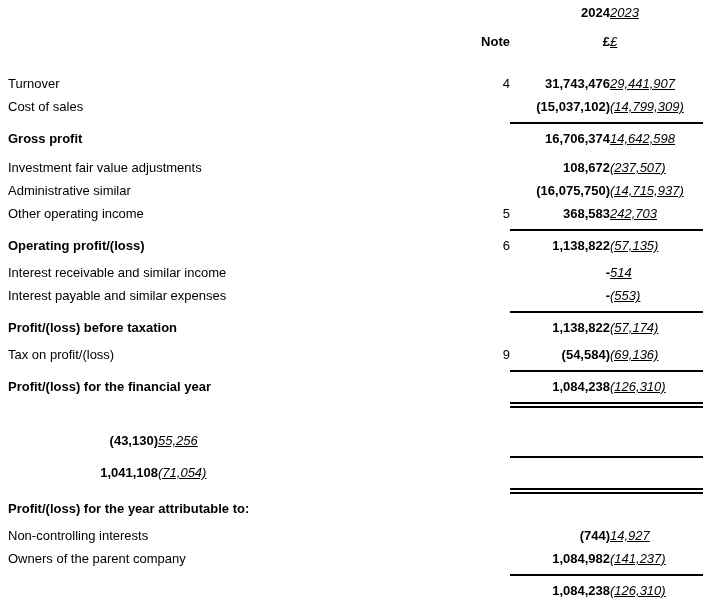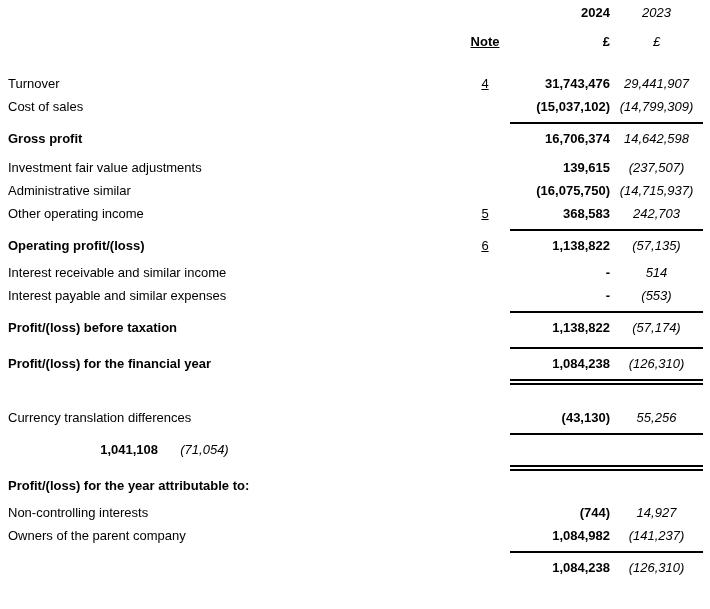--- a/index.html
+++ b/index.html
@@ -17,23 +17,23 @@
   }
   .sheet { padding: 5px 7px 0 8px; }
 
   .row {
     display: flex;
     align-items: baseline;
     line-height: 15px;
     margin-bottom: 8px;
   }
   .label { flex: 1; min-width: 0; }
-  .note  { width: 50px; text-align: center; text-decoration: underline; }
+  .note  { width: 50px; text-align: right; }
   .cur   { width: 100px; text-align: right; font-weight: bold; }
-  .pri   { width: 93px;  text-align: center; font-style: italic; }
+  .pri   { width: 93px;  text-align: left; font-style: italic; text-decoration: underline; }
 
   .bold { font-weight: bold; }
 
   .rule-row { margin-bottom: 7px; }
   .rule {
     border-top: 2px solid #000;
     height: 0;
   }
   .rule.dbl {
     border-top: 2px solid #000;
@@ -101,21 +101,21 @@
   <div class="row mb10">
     <div class="label bold">Gross profit</div>
     <div class="note"></div>
     <div class="cur">16,706,374</div>
     <div class="pri">14,642,598</div>
   </div>
 
   <div class="row">
     <div class="label">Investment fair value adjustments</div>
     <div class="note"></div>
-    <div class="cur">139,615</div>
+    <div class="cur">108,672</div>
     <div class="pri">(237,507)</div>
   </div>
 
   <div class="row">
     <div class="label">Administrative similar</div>
     <div class="note"></div>
     <div class="cur">(16,075,750)</div>
     <div class="pri">(14,715,937)</div>
   </div>
 
@@ -169,20 +169,26 @@
       </div>
   </div>
 
   <div class="row mb12">
     <div class="label bold">Profit/(loss) before taxation</div>
     <div class="note"></div>
     <div class="cur">1,138,822</div>
     <div class="pri">(57,174)</div>
   </div>
 
+  <div class="row">
+    <div class="label">Tax on profit/(loss)</div>
+    <div class="note">9</div>
+    <div class="cur">(54,584)</div>
+    <div class="pri">(69,136)</div>
+  </div>
 
   <div class="row rule-row mt5">
     <div class="label"></div>
       <div class="note"></div>
     <div class="cur">
         <div class="rule"></div>
       </div>
     <div class="pri">
         <div class="rule"></div>
       </div>
@@ -202,21 +208,20 @@
         <div class="rule dbl"></div>
       </div>
     <div class="pri">
         <div class="rule dbl"></div>
       </div>
   </div>
 
   <div class="sp18"></div>
 
   <div class="row">
-    <div class="label">Currency translation differences</div>
     <div class="note"></div>
     <div class="cur">(43,130)</div>
     <div class="pri">55,256</div>
   </div>
 
   <div class="row rule-row mt7">
     <div class="label"></div>
       <div class="note"></div>
     <div class="cur">
         <div class="rule"></div>

